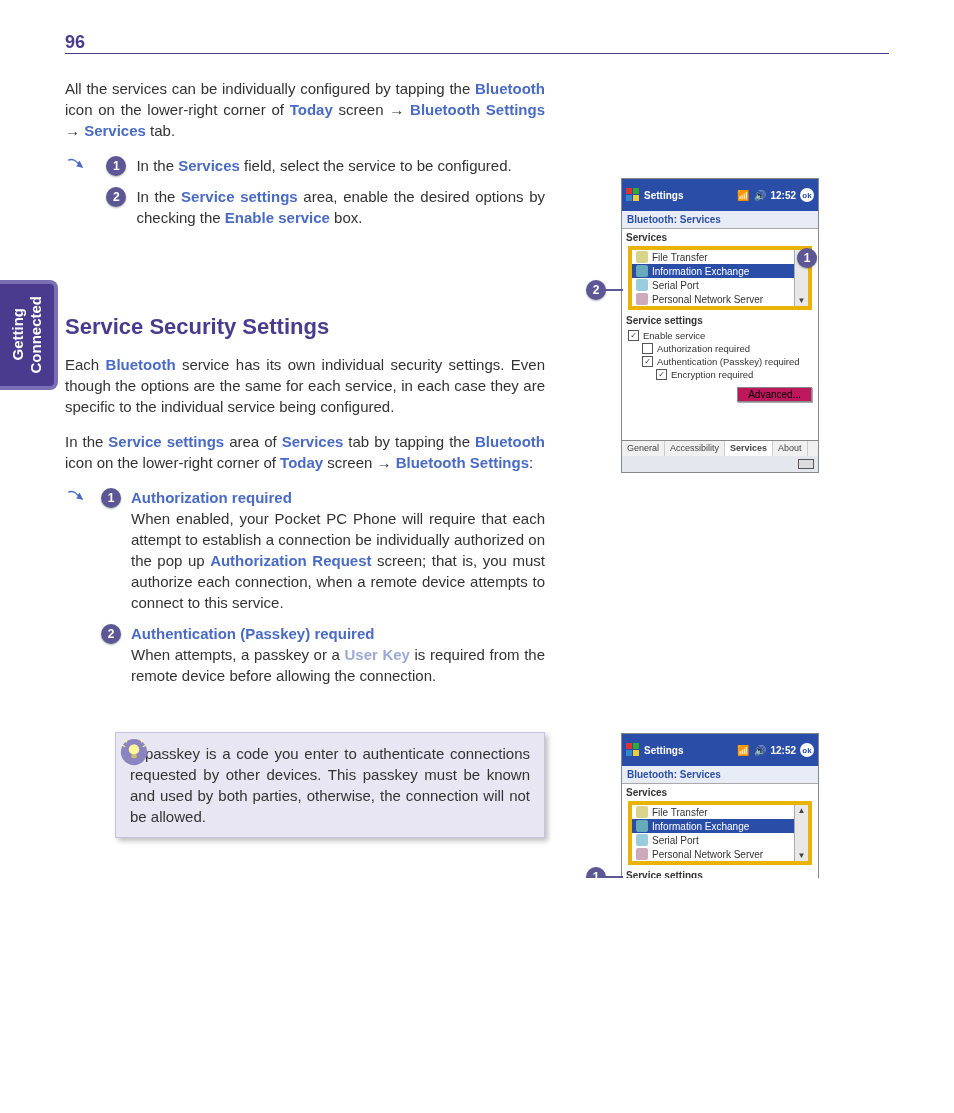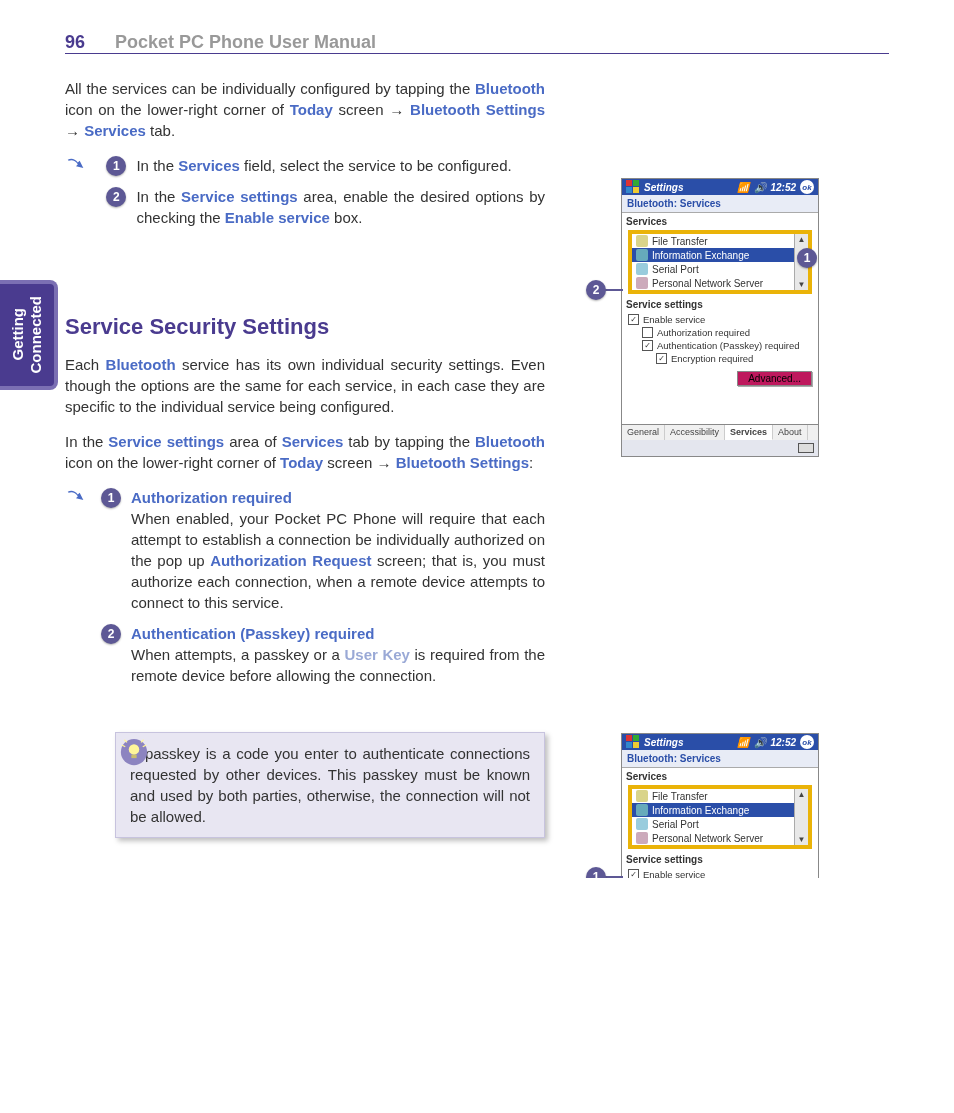--- a/index.html
+++ b/index.html
@@ -114,24 +114,24 @@
     width: 198px;
     border: 1px solid #888;
     background: #fff;
     font-size: 10px;
   }
   .shot.s1 { top: 100px; }
   .shot.s2 { top: 655px; }
   .shot .titlebar {
     background: #2a4ea8;
     color: #fff;
-    height: 16px;
+    height: 32px;
     display: flex; align-items: center;
     padding: 0 4px; gap: 4px;
-    font-size: 10px; font-weight: bold; font-style: italic;
+    font-size: 10px; font-weight: bold;
   }
   .shot .titlebar .flag { width:14px; height:14px; }
   .shot .titlebar .spacer { flex:1; }
   .shot .titlebar .ok {
     background:#fff; color:#2a4ea8;
     border-radius:50%; width:14px; height:14px;
     display:inline-flex; align-items:center; justify-content:center;
     font-size:8px; font-weight:bold;
   }
   .shot .subtitle {
@@ -182,21 +182,20 @@
 <body>
 
 <div class="page">
 
   <div class="tab-strip">
     <span><span>Getting</span><br><span>Connected</span></span>
   </div>
 
   <div class="header-row">
     <div class="page-num">96</div>
-    <div class="running-title">Pocket PC Phone User Manual</div>
   </div>
 
   <div class="content-row">
     <div class="text-col">
 
       <p class="para">
         <span>All the services can be individually configured by tapping the </span><span class="ref">Bluetooth</span><span> icon on the lower-right corner of </span><span class="ref">Today</span><span> screen → </span><span class="ref">Bluetooth Settings</span><span> → </span><span class="ref">Services</span><span> tab.</span>
       </p>
 
       <div class="instr-block">

